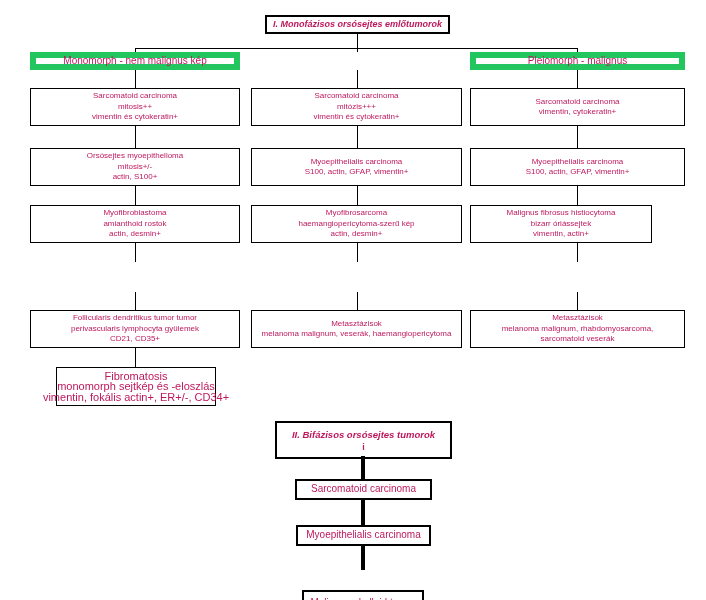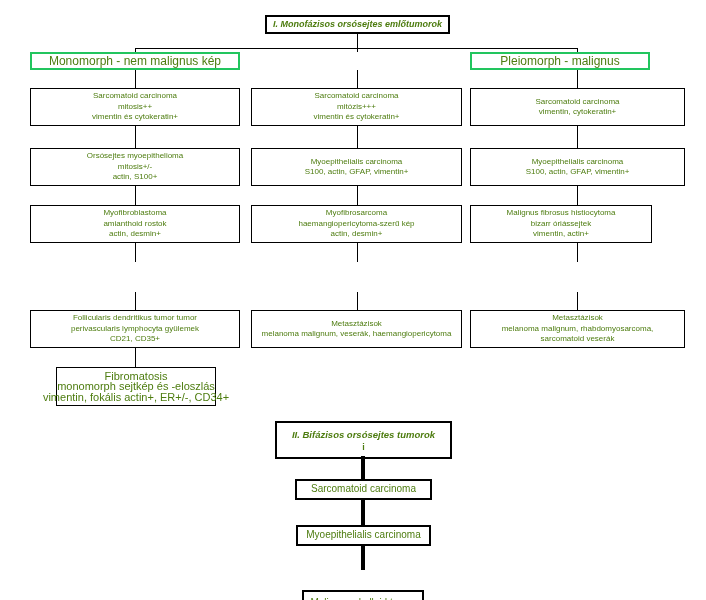--- a/index.html
+++ b/index.html
@@ -1,40 +1,40 @@
 <!DOCTYPE html>
 <html><head>
 <meta charset="utf-8">
 <style>
   html,body{margin:0;padding:0;background:#ffffff;}
   #canvas{
     position:relative;
     width:706px;height:600px;
     background:#ffffff;
     font-family:"Liberation Sans", sans-serif;
-    color:#4d7c0f;
+    color:#be185d;
     overflow:hidden;
   }
   .box{
     position:absolute;
     box-sizing:border-box;
     border:1.5px solid #000;
     background:#fff;
     display:flex;
     flex-direction:column;
     justify-content:center;
     align-items:center;
     text-align:center;
     font-size:8px;
     line-height:10.5px;
   }
   .box .ln{white-space:nowrap;}
   .hdr{
-    border:2px solid #22c55e;
-    font-size:12px;
+    border:6px solid #22c55e;
+    font-size:10px;
   }
   .sec-title{
     border:2px solid #000;
     font-weight:bold;
     font-style:italic;
     font-size:9px;
   }
   .sec2-title{
     border:2px solid #000;
     font-size:9.5px;
@@ -61,21 +61,21 @@
 
   <div class="cline" style="left:357px;top:34px;width:1px;height:14px"></div>
   <div class="cline" style="left:135px;top:48px;width:443px;height:1px"></div>
   <div class="cline" style="left:135px;top:48px;width:1px;height:4px"></div>
   <div class="cline" style="left:357px;top:48px;width:1px;height:4px"></div>
   <div class="cline" style="left:577px;top:48px;width:1px;height:4px"></div>
 
   <div class="box hdr" style="left:30px;top:52px;width:210px;height:18px">
     <div class="ln">Monomorph - nem malignus kép</div>
   </div>
-  <div class="box hdr" style="left:470px;top:52px;width:180px;height:18px">
+  <div class="box hdr" style="left:470px;top:52px;width:215px;height:18px">
     <div class="ln">Pleiomorph - malignus</div>
   </div>
 
   <div class="cline" style="left:135px;top:70px;width:1px;height:18px"></div>
   <div class="cline" style="left:135px;top:126px;width:1px;height:22px"></div>
   <div class="cline" style="left:135px;top:186px;width:1px;height:19px"></div>
   <div class="cline" style="left:135px;top:243px;width:1px;height:19px"></div>
   <div class="cline" style="left:135px;top:292px;width:1px;height:18px"></div>
   <div class="cline" style="left:135px;top:348px;width:1px;height:19px"></div>
 

